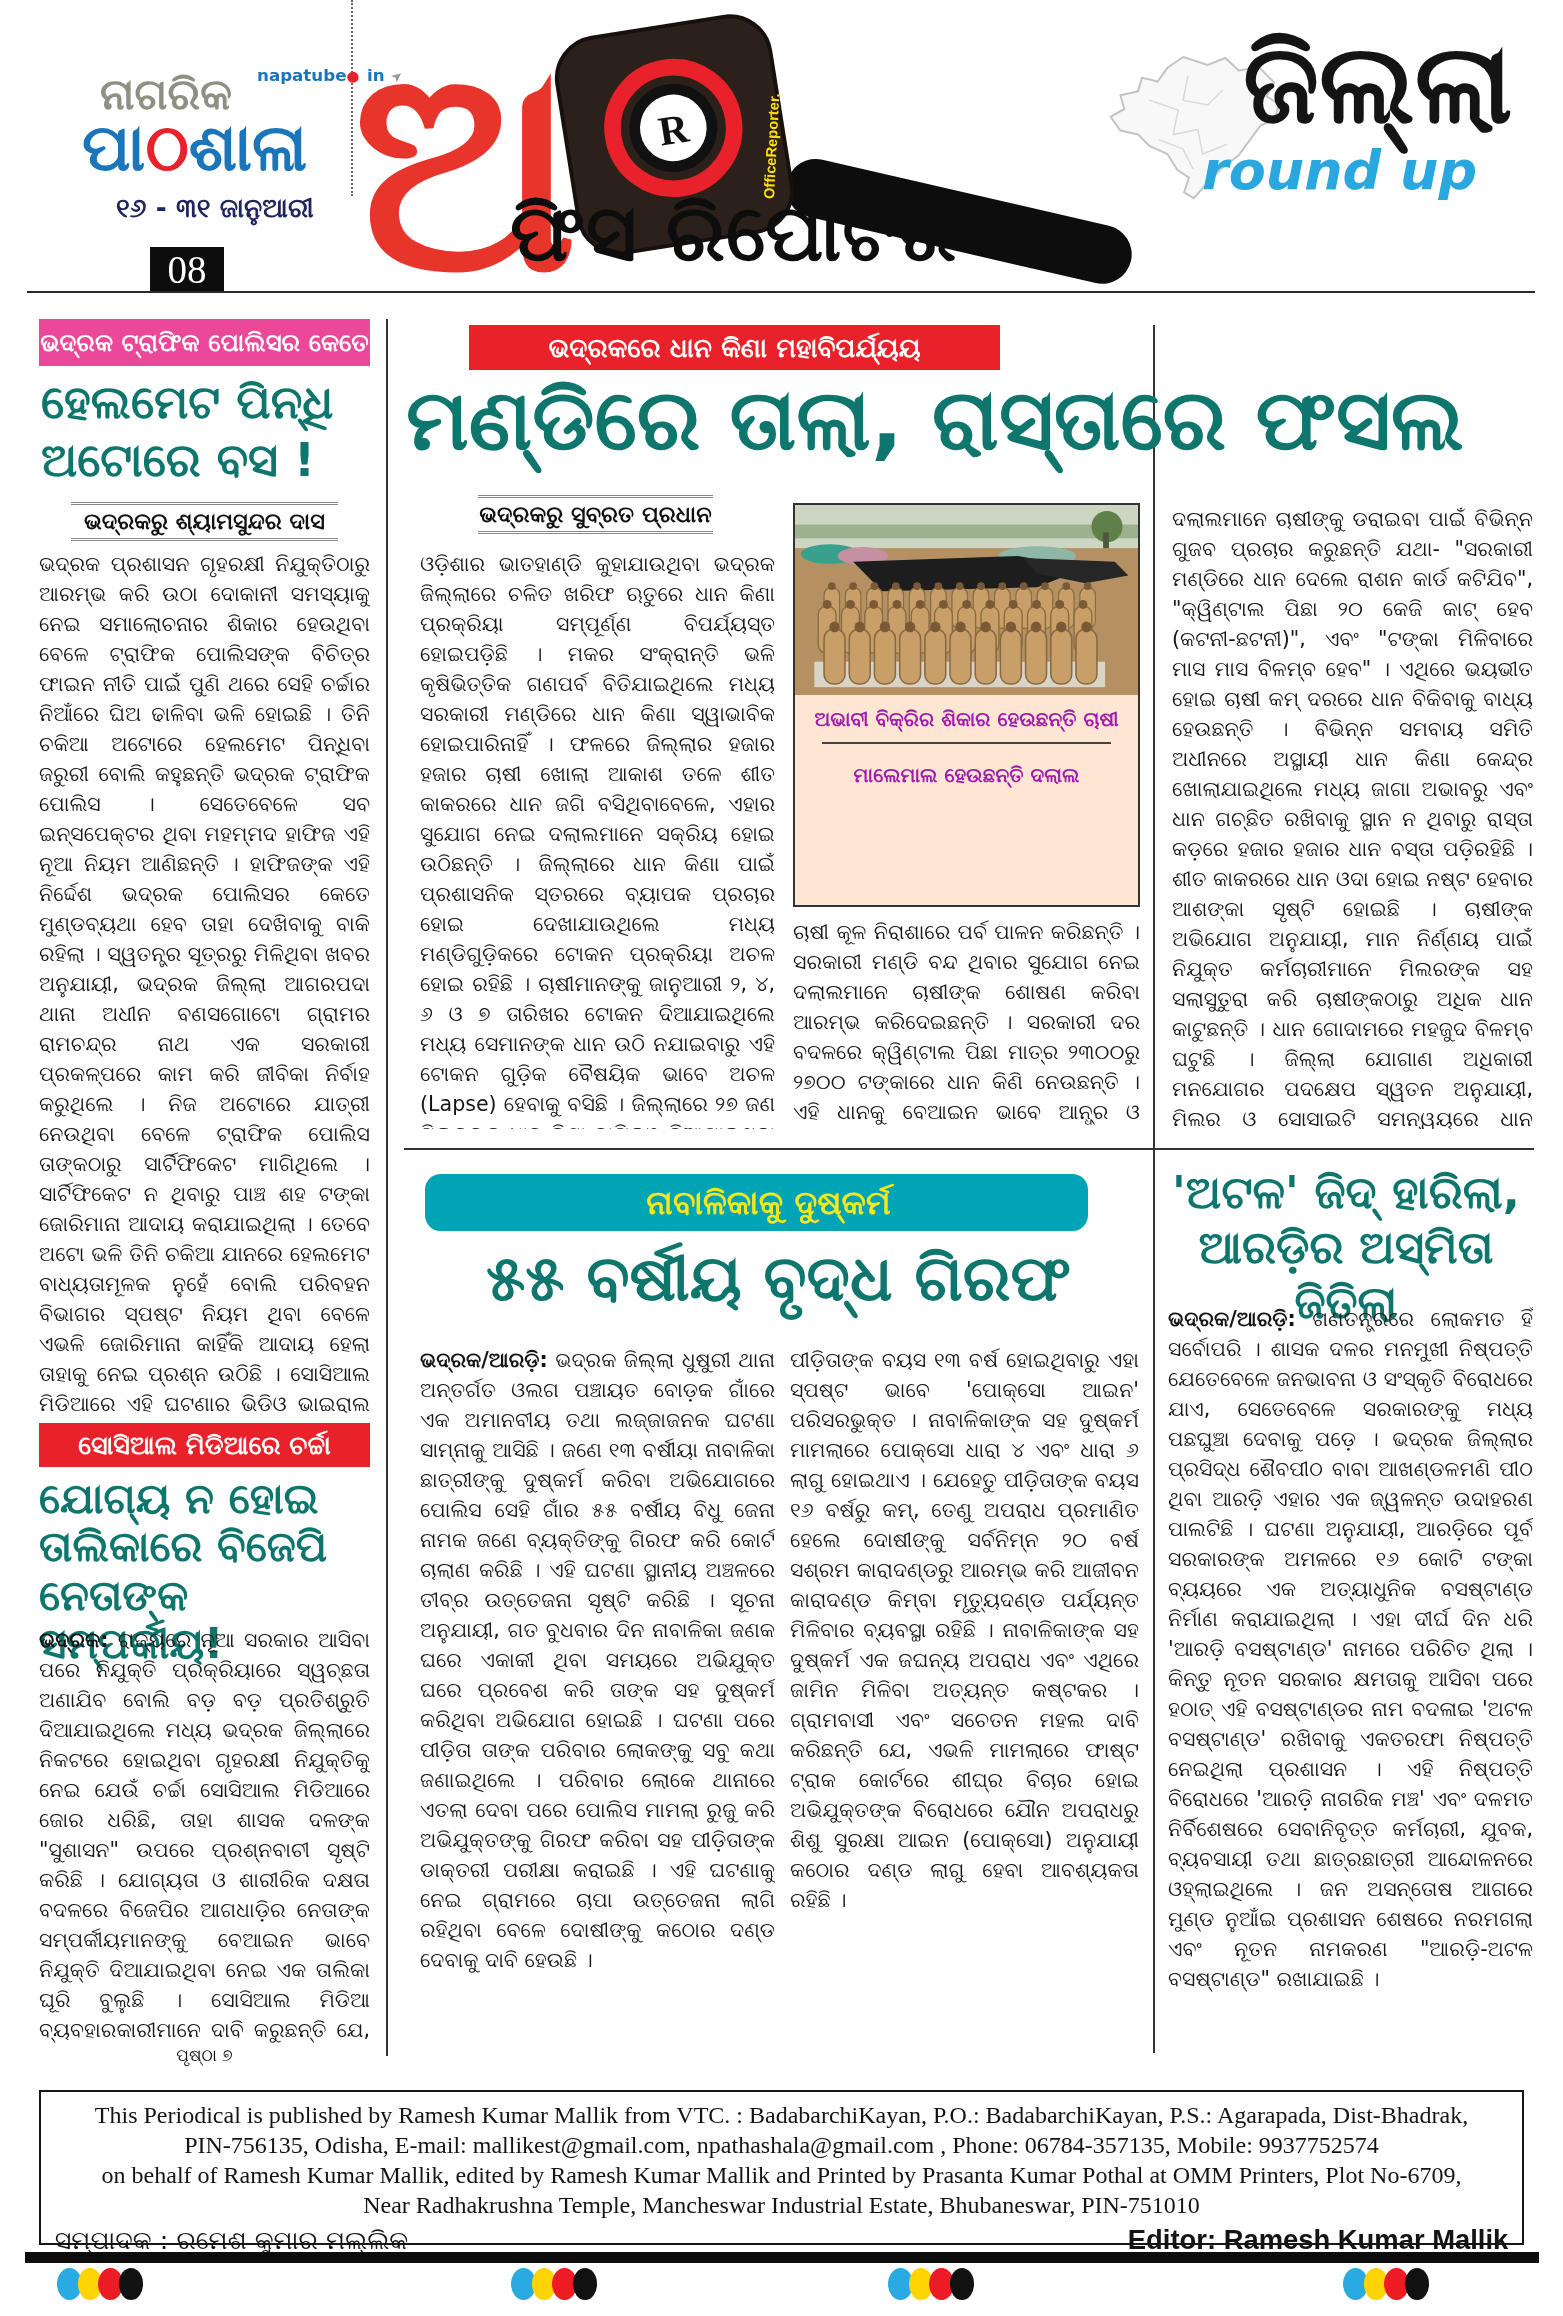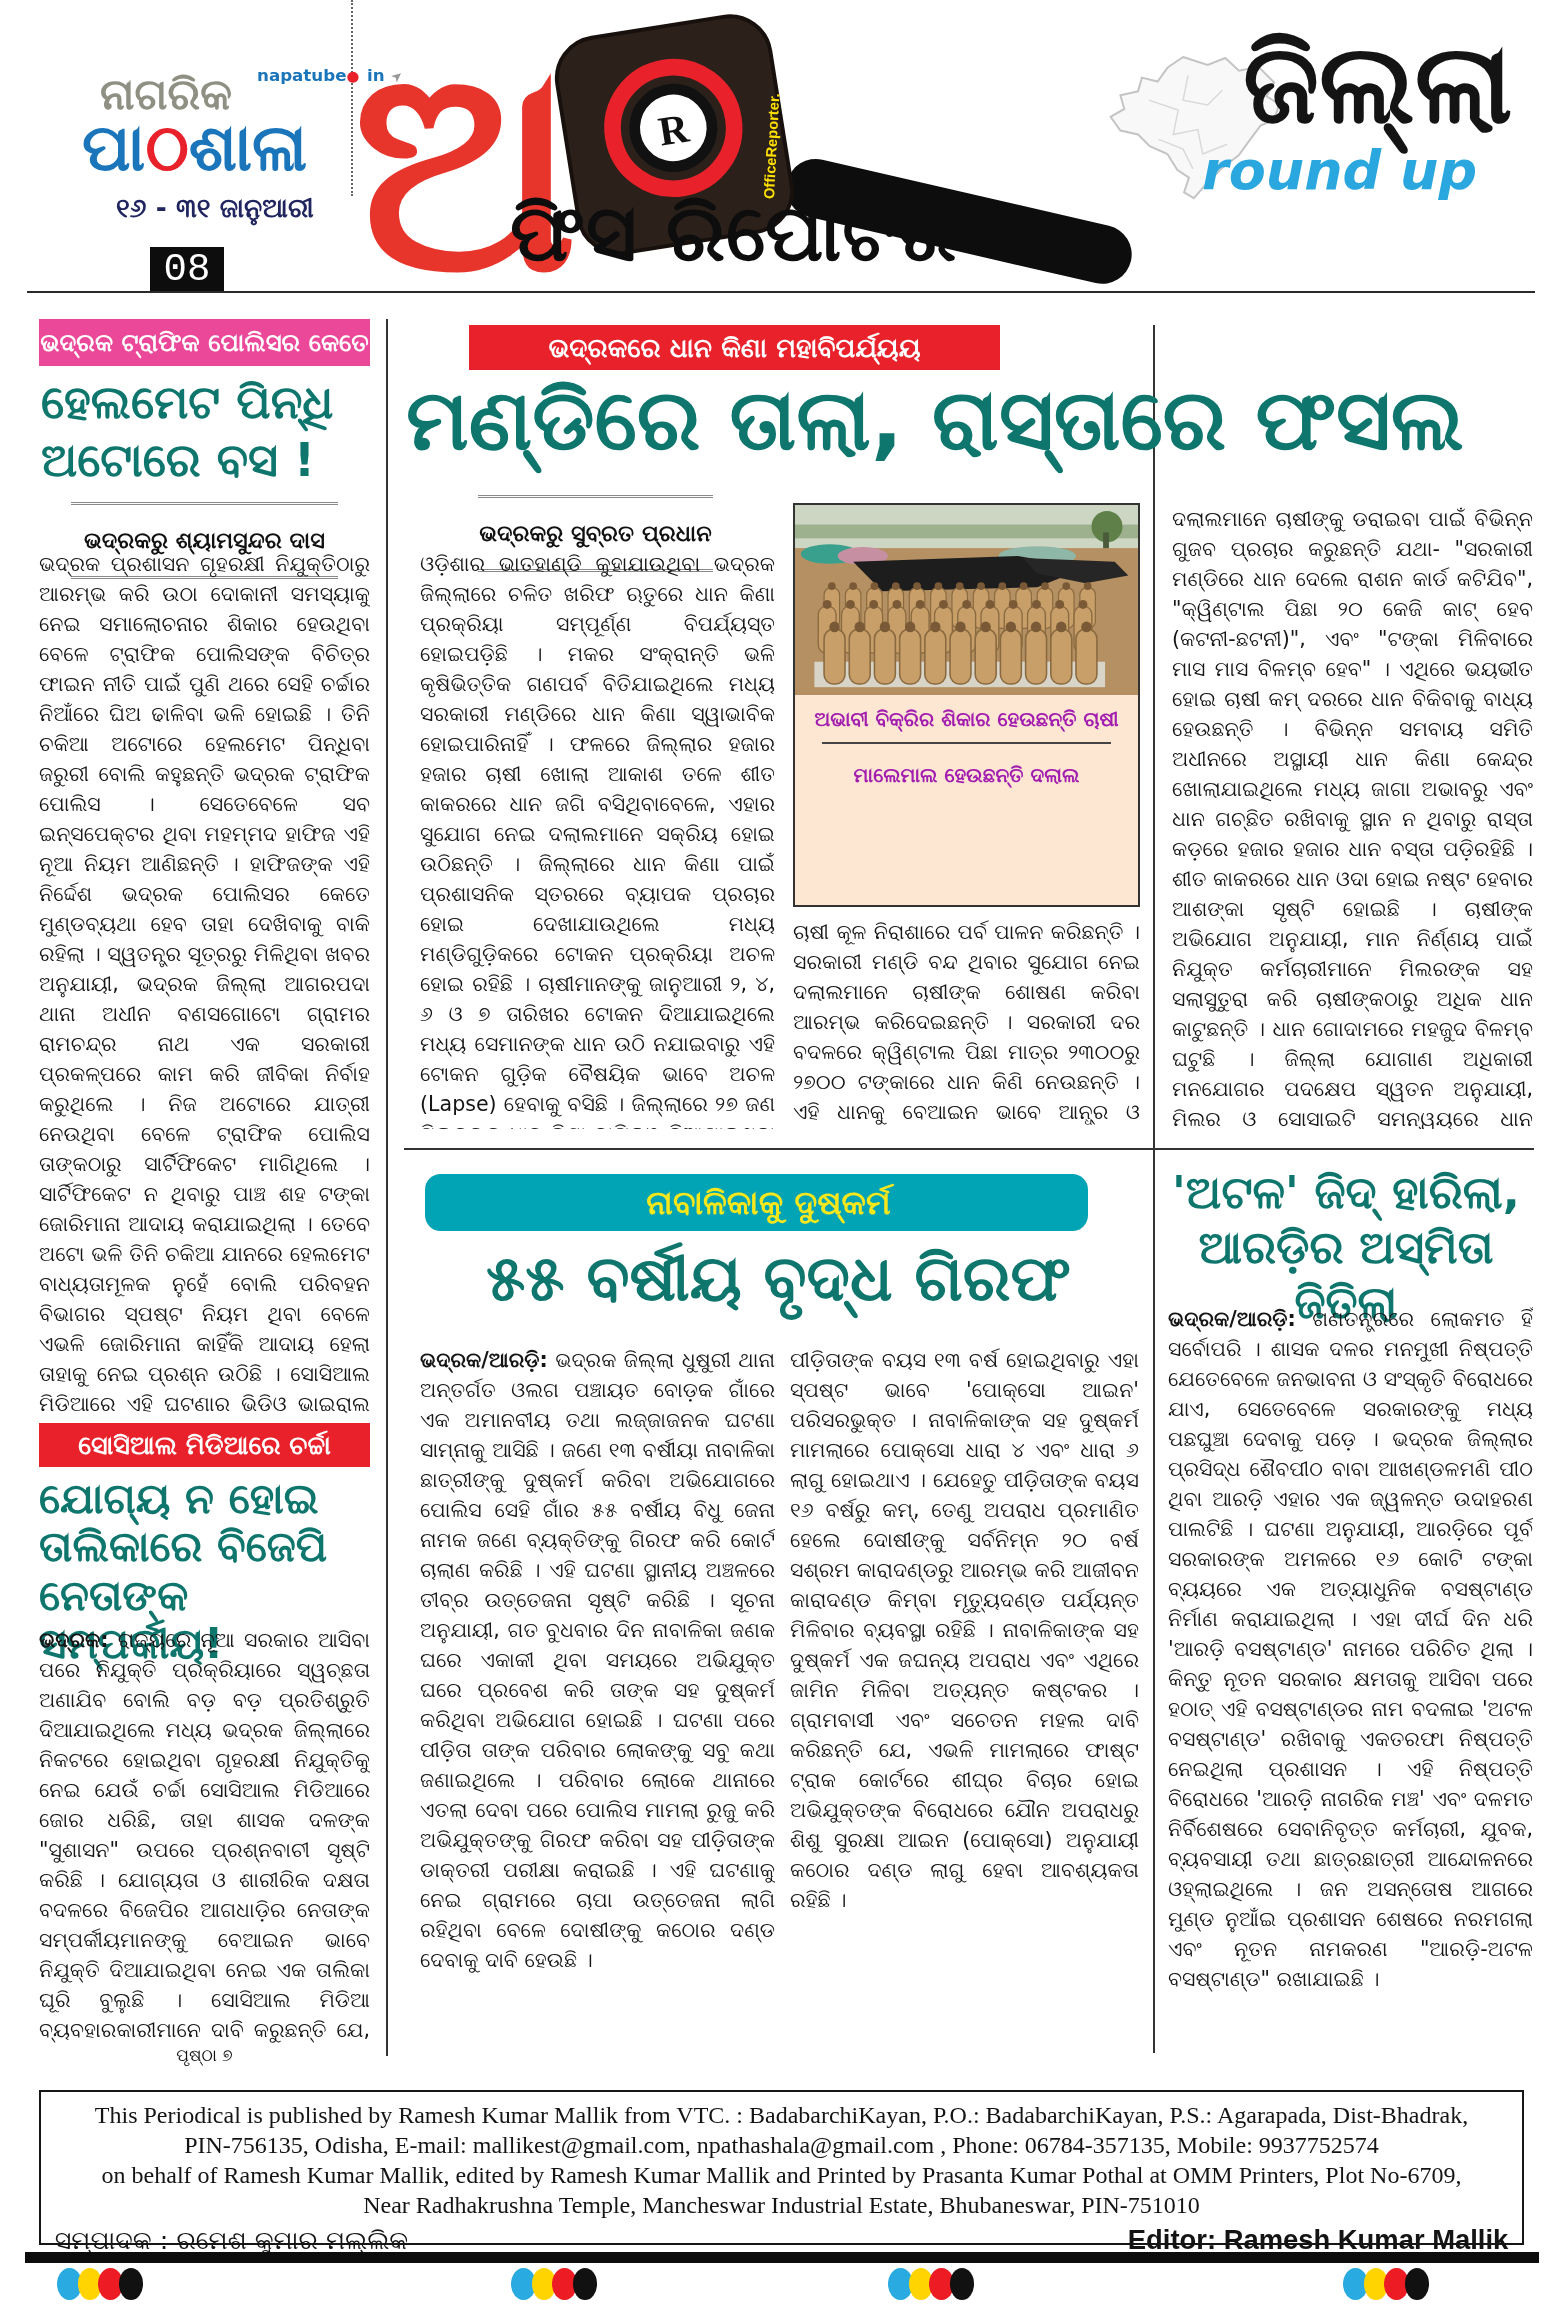--- a/index.html
+++ b/index.html
@@ -10,21 +10,21 @@
   
   .hdr-dotline{position:absolute;left:351px;top:0;height:196px;border-left:2px dotted #666;}
   .napatube{position:absolute;left:257px;top:65px;font-size:16.7px;font-weight:bold;color:#1b75bb;}
   .napatube .dot{color:#e8212a;font-size:14.7px;}
   .cursor-ic{color:#9a9a9a;font-size:13.7px;display:inline-block;transform:rotate(-40deg);}
   .logo1{position:absolute;left:100px;top:73px;font-size:43px;font-weight:700;color:#8f9083;line-height:1;}
   .logo2{position:absolute;left:82px;top:114px;font-size:65px;font-weight:800;color:#1b75bb;line-height:1.05;}
   .logo2 .mid{color:#e8212a;}
   .daterange{position:absolute;left:116px;top:192px;font-size:26.5px;font-weight:600;color:#20255f;}
   .pageno{position:absolute;left:150px;top:247px;width:74px;height:46px;background:#0d0d0d;color:#fff;
-          font-family:Liberation Mono, monospace;font-size:39px;text-align:center;line-height:46px;}
+          font-family:Liberation Serif, serif;font-size:39px;text-align:center;line-height:46px;}
   .hdr-rule{position:absolute;left:27.4px;top:291px;width:1508px;border-top:2px solid #2a2a2a;}
 
   .mast-red{position:absolute;left:353px;top:51px;font-size:284px;line-height:0.84;font-weight:700;color:#e8352c;z-index:1;}
   .mast-black{position:absolute;left:510px;top:194px;font-size:78px;font-weight:800;color:#0d0d0d;letter-spacing:1px;z-index:3;line-height:1;}
   .mic-svg{position:absolute;left:529px;top:7.8px;z-index:2;}
   .map-svg{position:absolute;left:1090px;top:51px;z-index:1;}
   .jilla{position:absolute;left:1243px;top:23.5px;font-size:110px;font-weight:800;color:#141414;line-height:1.1;z-index:2;}
   .roundup{position:absolute;left:1202px;top:139px;font-size:54px;font-weight:800;font-style:italic;color:#2aa7df;z-index:3;}
 
   
@@ -39,21 +39,21 @@
                 font-size:33px;line-height:57px;color:#f8e71c;font-weight:700;text-align:center;padding-left:24px;}
   .kicker-bjp{position:absolute;left:39px;top:1423px;width:331px;height:44px;background:#e8212a;font-size:25.5px;line-height:44px;}
 
   .hl{color:#0f766e;font-weight:700;}
   .hl-helmet{position:absolute;left:41px;top:374px;width:329px;font-size:46px;line-height:1.26;}
   .hl-paddy{position:absolute;left:406px;top:378px;width:1127px;font-size:84px;line-height:1;white-space:nowrap;}
   .hl-minor{position:absolute;left:420px;top:1241px;width:717px;font-size:63px;text-align:center;line-height:1.2;}
   .hl-atal{position:absolute;left:1157px;top:1166px;width:378px;font-size:45px;font-weight:800;text-align:center;line-height:1.22;}
   .hl-bjp{position:absolute;left:39px;top:1475px;width:331px;font-size:42px;font-weight:800;line-height:1.15;}
 
-  .byline{font-size:22.5px;font-weight:700;text-align:center;border-top:3.9px double #8a8a8a;border-bottom:3.9px double #8a8a8a;padding:22px 0;}
+  .byline{font-size:22.5px;font-weight:700;text-align:center;border-top:3.9px double #8a8a8a;border-bottom:3.9px double #8a8a8a;padding:3px 0;}
   .byline-helmet{position:absolute;left:71px;top:502px;width:267px;}
   .byline-paddy{position:absolute;left:478px;top:495px;width:235px;}
 
   .body-text{font-size:20.6px;line-height:30px;text-align:justify;overflow:hidden;color:#151515;}
   .dateline{font-weight:800;}
   .bt-helmet{position:absolute;left:39px;top:549px;width:331px;height:866px;}
   .bt-paddy1{position:absolute;left:420px;top:549px;width:355px;height:580px;}
   .bt-paddy2{position:absolute;left:793px;top:917px;width:347px;height:210px;}
   .bt-paddy3{position:absolute;left:1172px;top:504px;width:361px;height:625px;}
   .bt-minor1{position:absolute;left:420px;top:1345px;width:355px;height:704px;}

